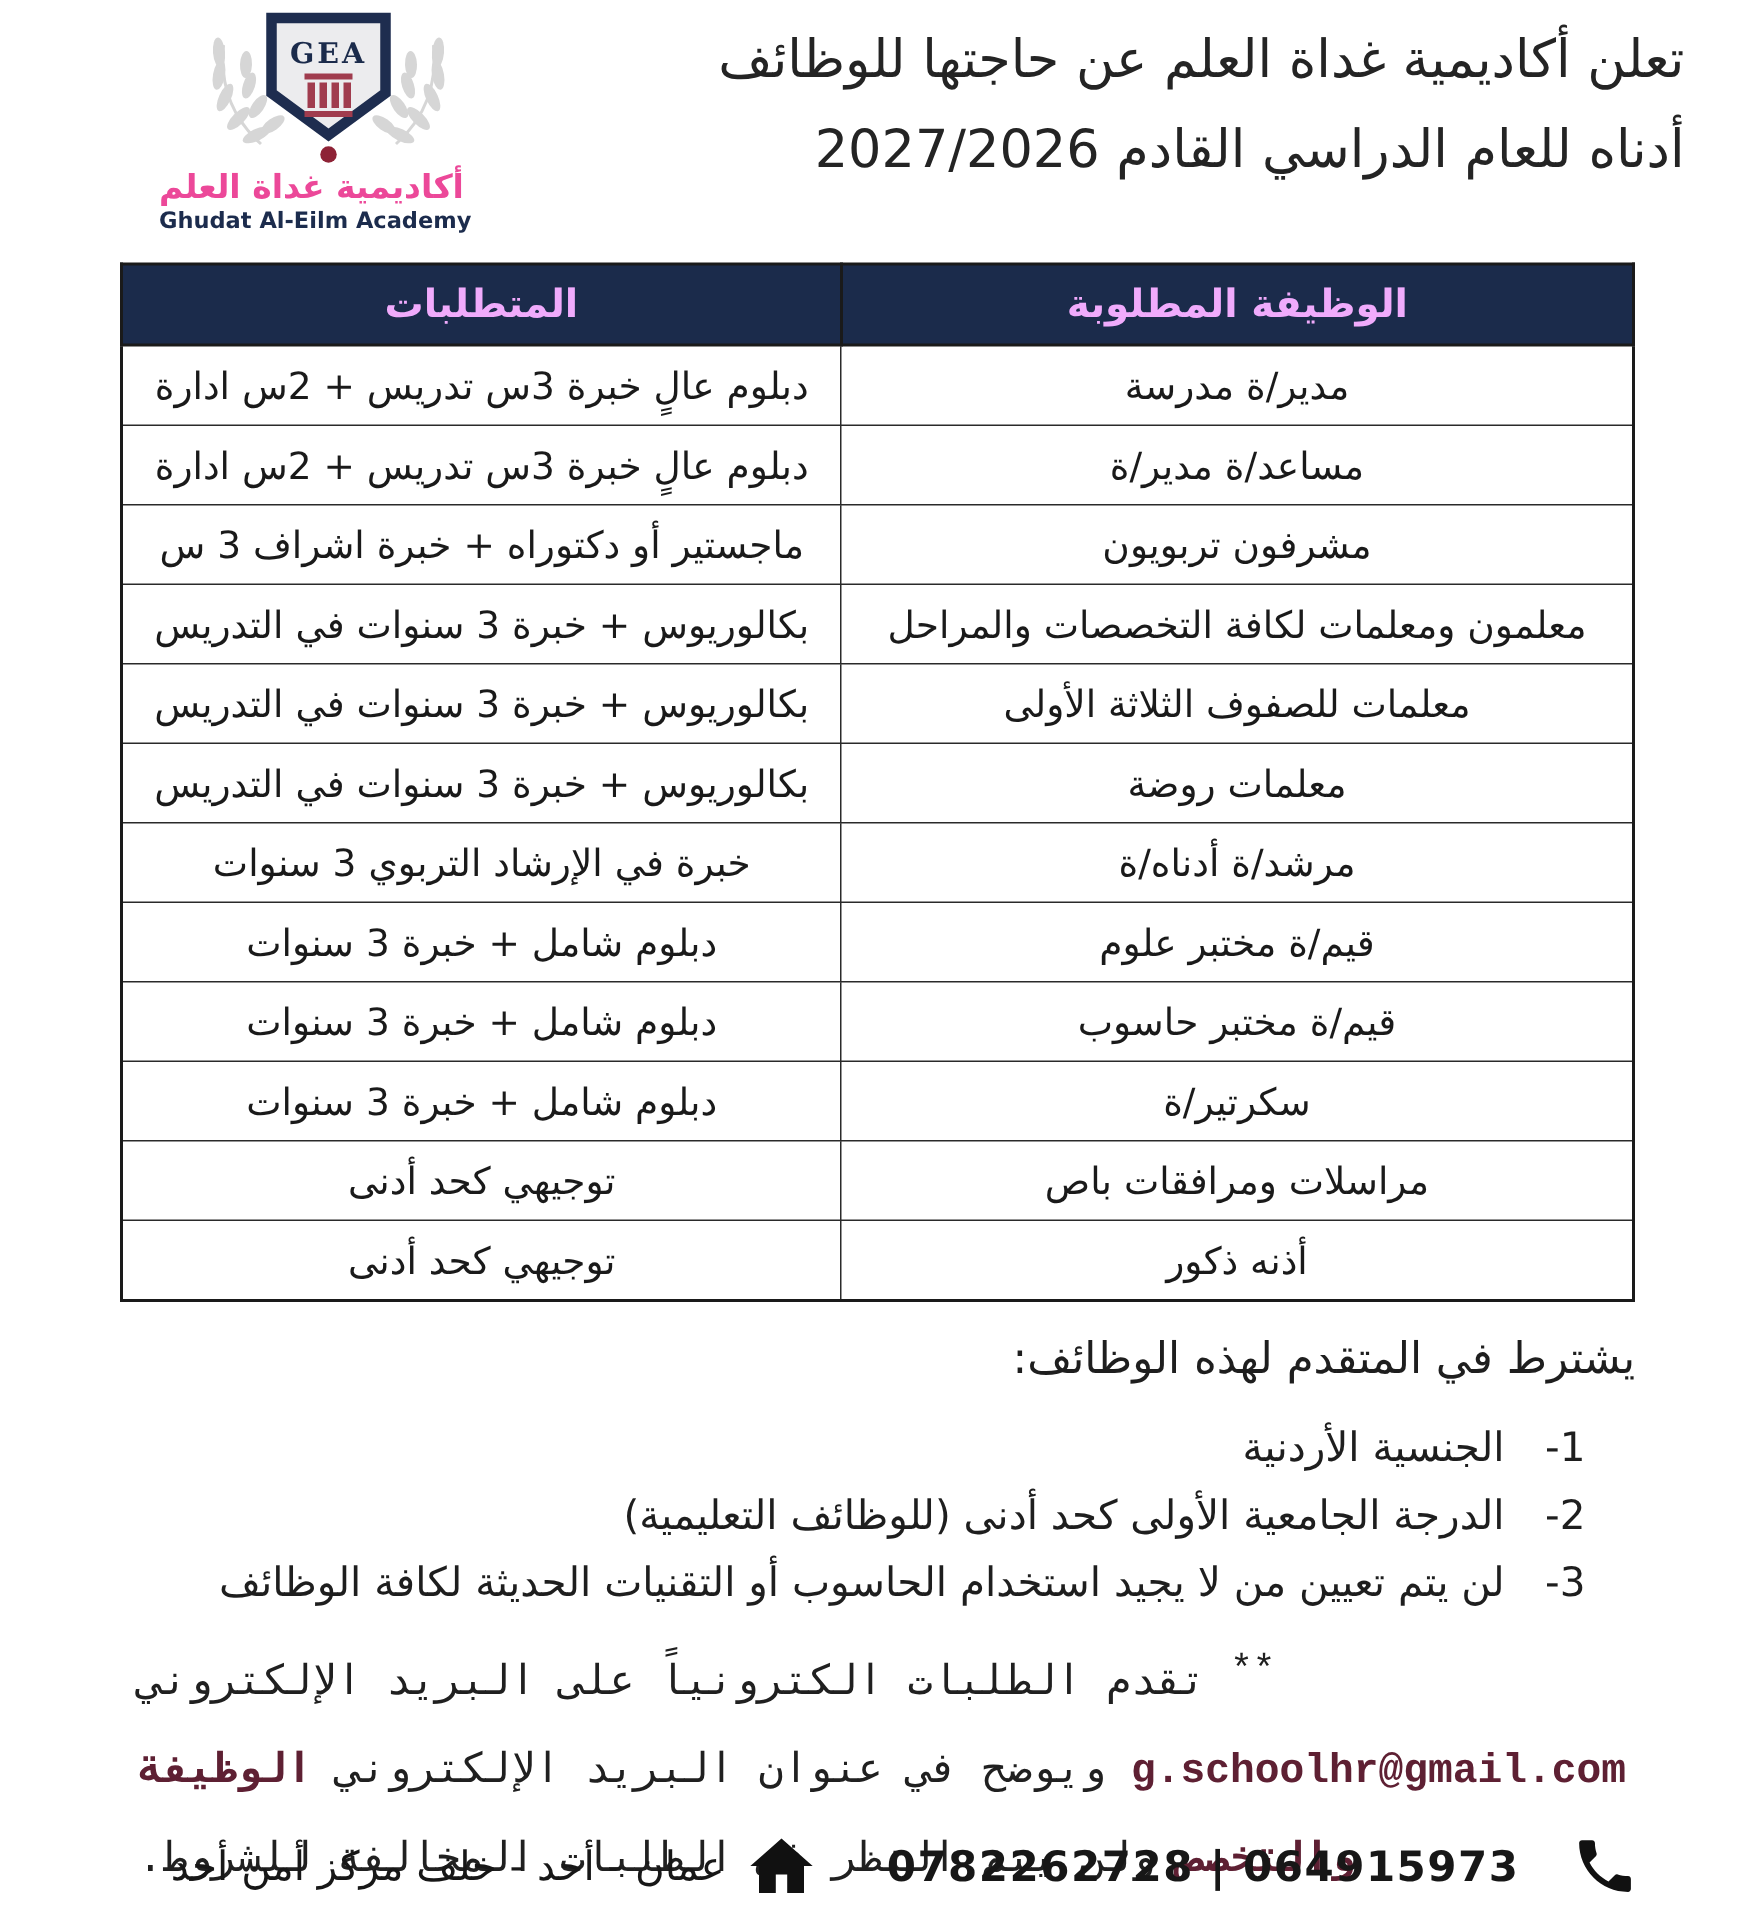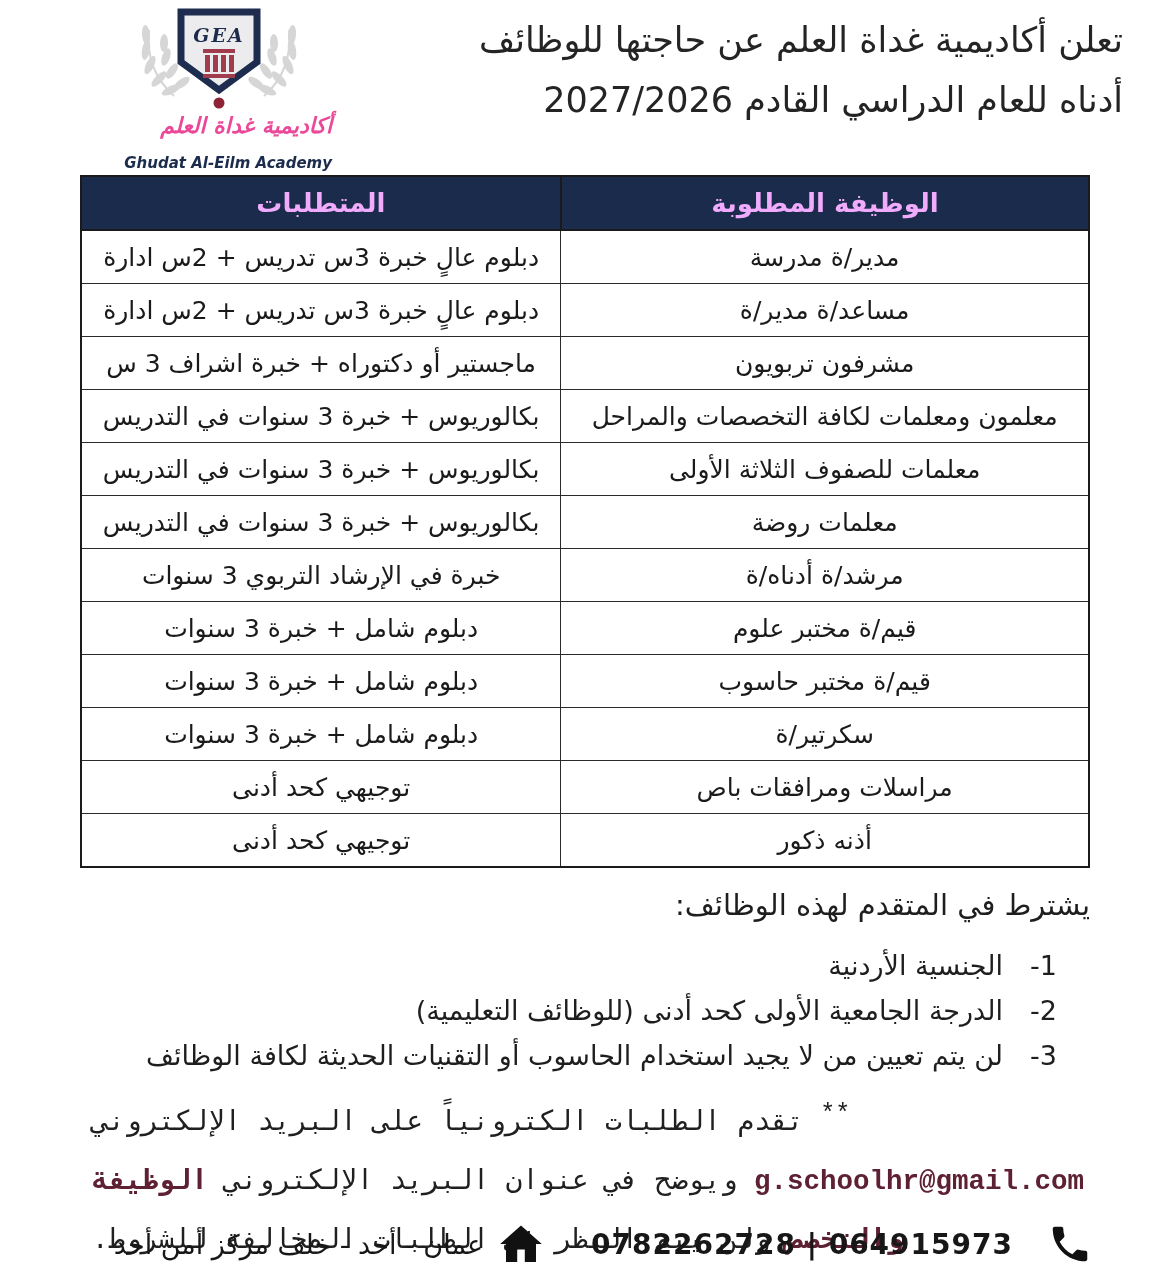--- a/index.html
+++ b/index.html
@@ -1,22 +1,22 @@
 <!DOCTYPE html>
 <html lang="ar"><head>
 <meta charset="utf-8">
 <style>
   html,body{margin:0;padding:0;background:#ffffff;}
   .page{position:relative;width:1169px;height:1280px;background:#ffffff;overflow:hidden;
         font-family:"DejaVu Sans",sans-serif;color:#202020;}
 
   
-  .logo-block{position:absolute;left:106px;top:4px;width:226px;text-align:right;font-style:italic;}
+  .logo-block{position:absolute;left:106px;top:4px;width:226px;text-align:left;}
   .logo-name-ar{font-size:22px;font-weight:bold;color:#ec4899;line-height:1.1;margin-top:2px;}
-  .logo-name-en{font-size:15px;font-weight:bold;color:#1c2c4d;line-height:1.2;margin-top:16px;}
+  .logo-name-en{font-size:15px;font-weight:bold;color:#1c2c4d;line-height:1.2;}
 
   
   .title-block{position:absolute;top:10px;right:46px;width:730px;direction:rtl;text-align:right;
                font-size:35px;line-height:1.72;color:#242424;}
 
   
   .jobs-table{position:absolute;top:175px;left:80px;width:1010px;border-collapse:collapse;
               direction:rtl;text-align:center;table-layout:fixed;}
   .jobs-table th{background:#1b2b4b;color:#f0abfc;font-size:26px;font-weight:bold;
                  height:50px;border:2px solid #1a1a1a;}

